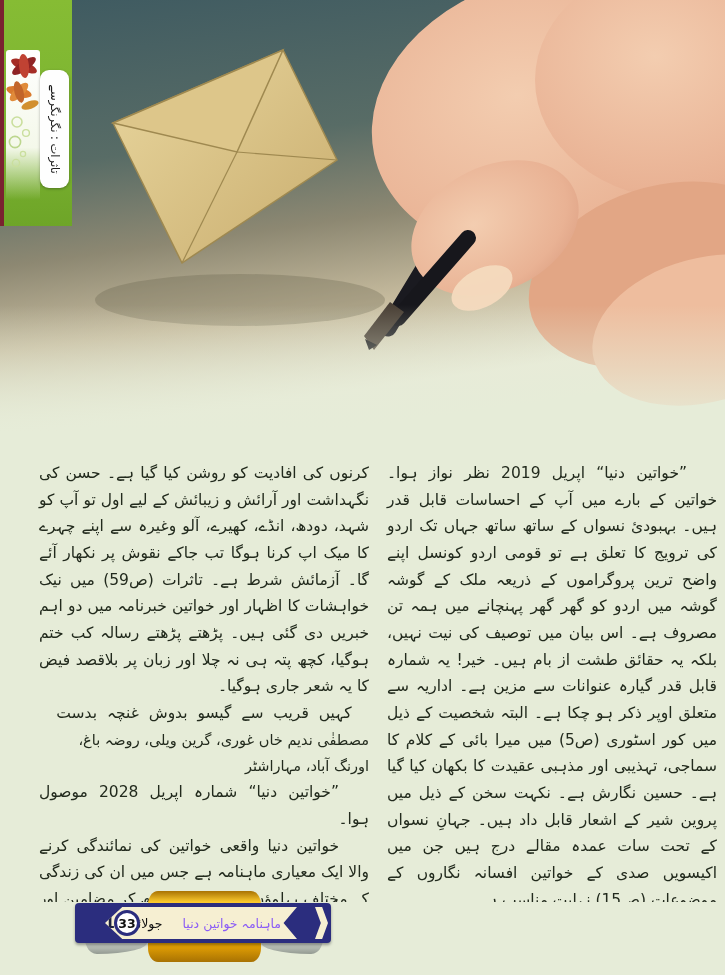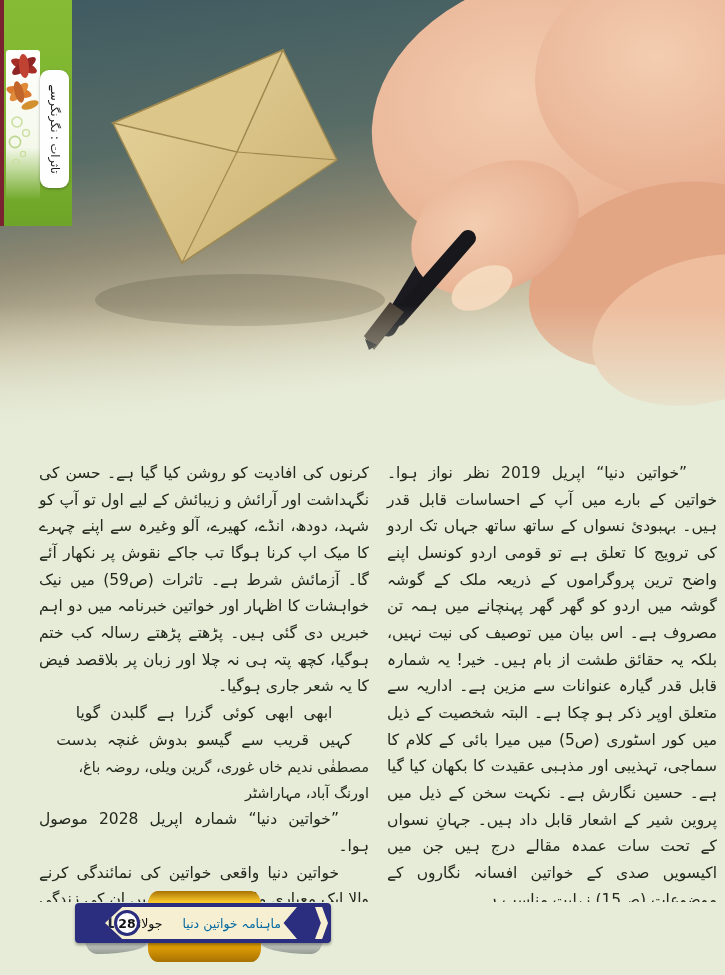--- a/index.html
+++ b/index.html
@@ -45,21 +45,21 @@
   .wing{position:absolute;top:49px;width:62px;height:14px;
         background:linear-gradient(180deg,#d9ded6,#8f968e);opacity:.95;}
   .wing-left{left:12px;border-radius:0 0 100% 8px;transform:skewX(22deg);}
   .wing-right{left:184px;border-radius:0 0 8px 100%;transform:skewX(-22deg);}
   .navy-bar{position:absolute;left:0;top:12px;width:256px;height:40px;background:#2b2d7e;
             border-radius:4px;box-shadow:0 2px 3px rgba(0,0,0,.35);}
   .ribbon{position:absolute;left:30px;top:16px;width:192px;height:32px;background:#f6efd2;
           clip-path:polygon(0 50%,9% 0,100% 0,93% 50%,100% 100%,9% 100%);
           display:flex;direction:rtl;align-items:center;justify-content:space-between;
           padding:0 16px 0 44px;box-sizing:border-box;}
-  .ribbon .mag{font-size:12.5px;color:#0369a1;white-space:nowrap;}
+  .ribbon .mag{font-size:12.5px;color:#8b5cf6;white-space:nowrap;}
   .ribbon .month{font-size:12.5px;color:#111;white-space:nowrap;margin-right:20px;}
   .ribbon .year{font-size:15px;font-weight:bold;color:#1c2040;letter-spacing:1px;}
   .badge59{position:absolute;left:39px;top:19px;width:26px;height:26px;box-sizing:border-box;
            background:#fff;border:3px solid #2b2d7e;border-radius:50%;
            display:flex;align-items:center;justify-content:center;
            font-size:12.5px;font-weight:bold;color:#111;}
   .chev{position:absolute;left:240px;top:16px;width:13px;height:32px;background:#f6efd2;
         clip-path:polygon(0 0,55% 0,100% 50%,55% 100%,0 100%,45% 50%);}
 </style>
 </head>
@@ -141,36 +141,35 @@
 
 
   <div class="text-area">
     <div class="columns">
       <div class="col">
         <p class="indent">”خواتین دنیا“ اپریل 2019 نظر نواز ہوا۔ خواتین کے بارے میں آپ کے احساسات قابل قدر ہیں۔ بہبودئ نسواں کے ساتھ ساتھ جہاں تک اردو کی ترویج کا تعلق ہے تو قومی اردو کونسل اپنے واضح ترین پروگراموں کے ذریعہ ملک کے گوشہ گوشہ میں اردو کو گھر گھر پہنچانے میں ہمہ تن مصروف ہے۔ اس بیان میں توصیف کی نیت نہیں، بلکہ یہ حقائق طشت از بام ہیں۔ خیر! یہ شمارہ قابل قدر گیارہ عنوانات سے مزین ہے۔ اداریہ سے متعلق اوپر ذکر ہو چکا ہے۔ البتہ شخصیت کے ذیل میں کور اسٹوری (ص5) میں میرا بائی کے کلام کا سماجی، تہذیبی اور مذہبی عقیدت کا بکھان کیا گیا ہے۔ حسین نگارش ہے۔ نکہت سخن کے ذیل میں پروین شیر کے اشعار قابل داد ہیں۔ جہانِ نسواں کے تحت سات عمدہ مقالے درج ہیں جن میں اکیسویں صدی کے خواتین افسانہ نگاروں کے موضوعات (ص15) نہایت مناسب ہے۔</p>
 
       </div>
       <div class="col">
         <p>کرنوں کی افادیت کو روشن کیا گیا ہے۔ حسن کی نگہداشت اور آرائش و زیبائش کے لیے اول تو آپ کو شہد، دودھ، انڈے، کھیرے، آلو وغیرہ سے اپنے چہرے کا میک اپ کرنا ہوگا تب جاکے نقوش پر نکھار آئے گا۔ آزمائش شرط ہے۔ تاثرات (ص59) میں نیک خواہشات کا اظہار اور خواتین خبرنامہ میں دو اہم خبریں دی گئی ہیں۔ پڑھتے پڑھتے رسالہ کب ختم ہوگیا، کچھ پتہ ہی نہ چلا اور زبان پر بلاقصد فیض کا یہ شعر جاری ہوگیا۔</p>
-        <div class="couplet">ابھی ابھی کوئی گزرا ہے گلبدن گویا</div>
         <div class="couplet">کہیں قریب سے گیسو بدوش غنچہ بدست</div>
         <div class="attribution">مصطفٰی ندیم خاں غوری، گرین ویلی، روضہ باغ، اورنگ آباد، مہاراشٹر</div>
         <p class="indent">”خواتین دنیا“ شمارہ اپریل 2028 موصول ہوا۔</p>
         <p class="indent">خواتین دنیا واقعی خواتین کی نمائندگی کرنے والا ایک معیاری ماہنامہ ہے جس میں ان کی زندگی کے مختلف پہلوؤں کو ذہن میں رکھ کر مضامین اور افسانوں کا انتخاب ہوتا ہے۔ زیر نظر شمارے میں عورتوں کے مسائل کا بیان بھی ہے اور ان کی ادبی اور لسانی خدمات کی عکاسی بھی کی گئی ہے۔ میرا بائی پر شاہد ماہلی اور خواتین کی پسماندگی پر امان اللہ صاحب کا مضمون انتہائی اہم اور کارآمد ہے۔ دیگر مشمولات میں باورچی</p>
       </div>
     </div>
   </div>
 
   <div class="footer">
     <div class="gold-cylinder"></div>
     <div class="wing wing-left"></div>
     <div class="wing wing-right"></div>
     <div class="navy-bar"></div>
     <div class="ribbon">
       <span class="mag">ماہنامہ خواتین دنیا</span>
       <span class="month">جولائی</span>
       <span class="year">2019</span>
     </div>
-    <div class="badge59">28</div>
+    <div class="badge59">33</div>
     <div class="chev"></div>
   </div>
 
 </div>
 
 </body></html>

